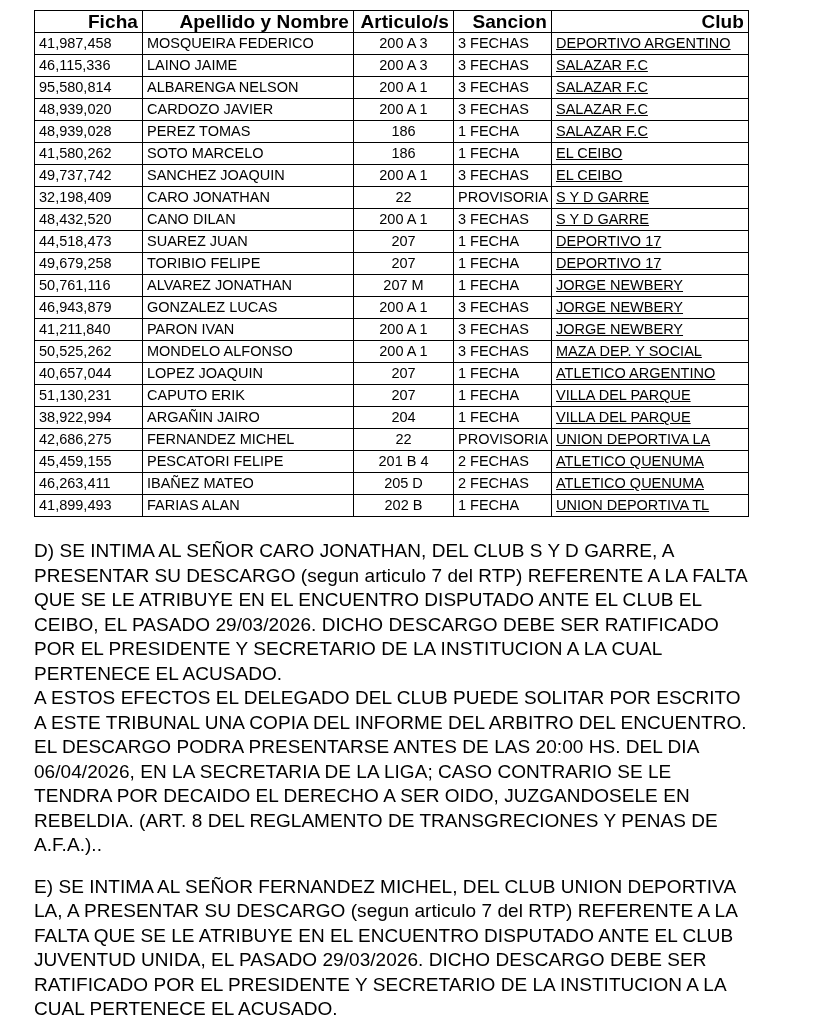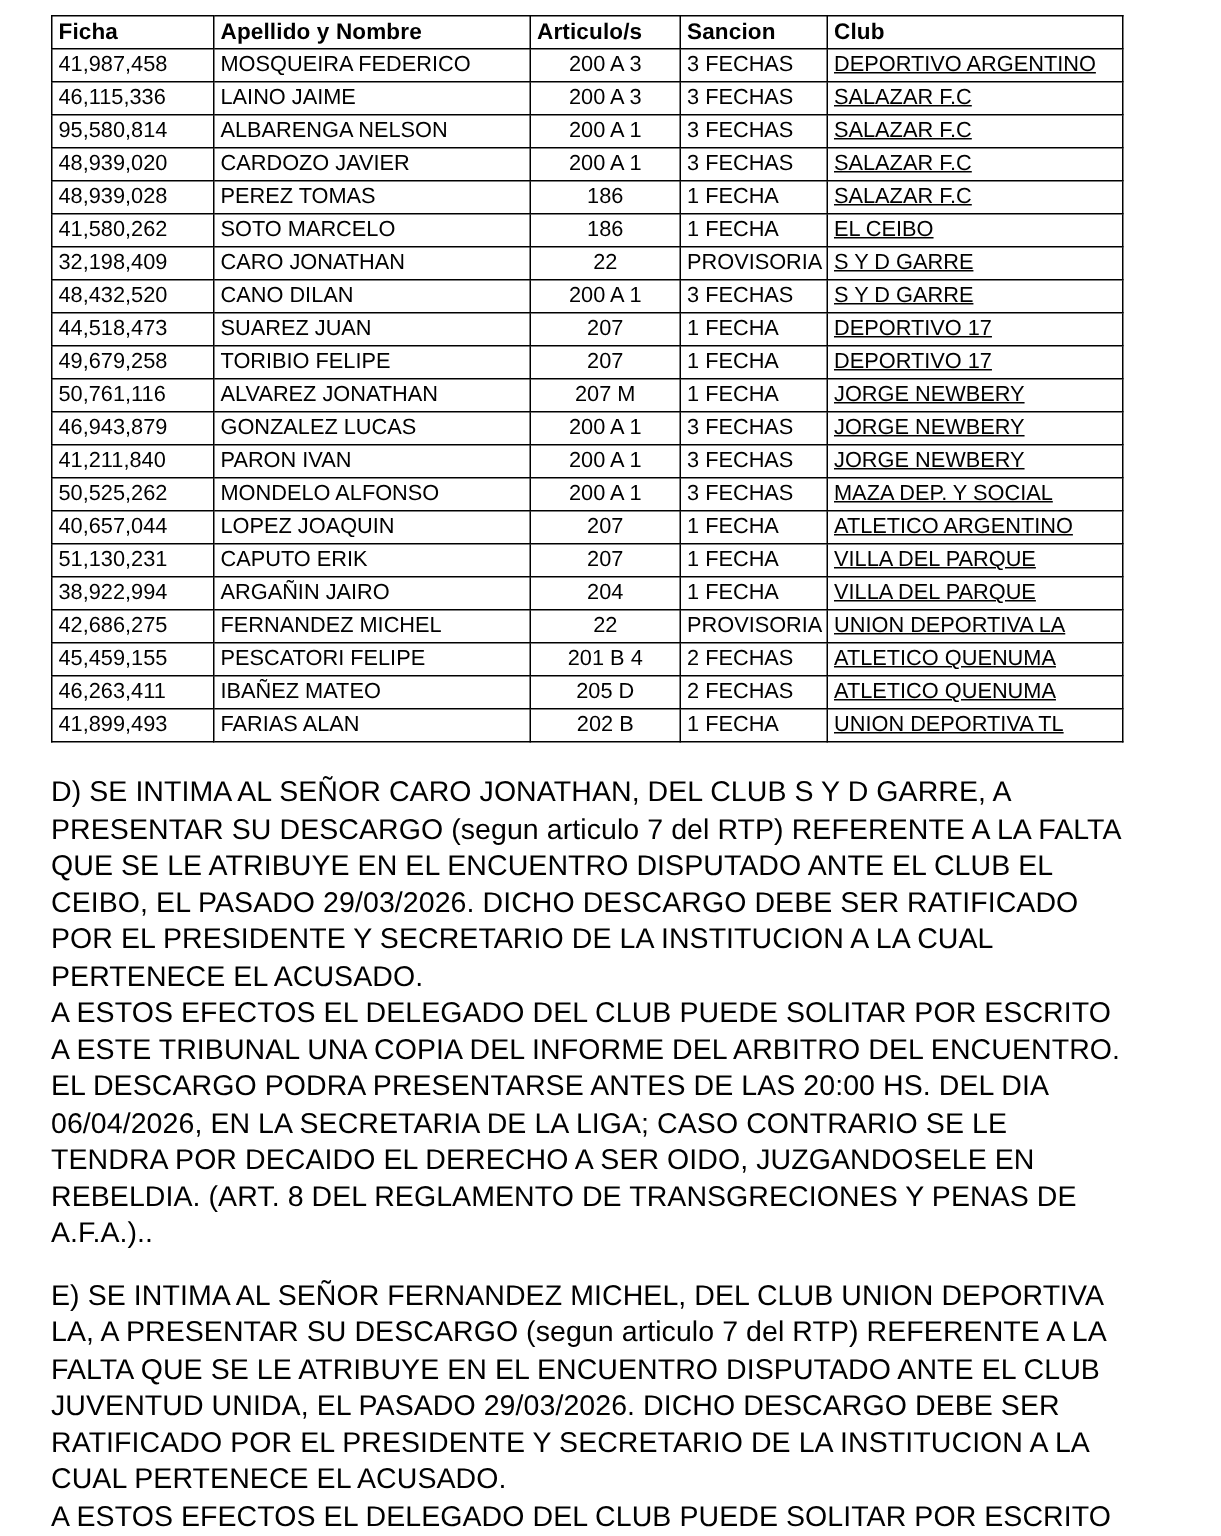--- a/index.html
+++ b/index.html
@@ -31,23 +31,23 @@
   table.sanctions td {
     border: 1px solid #000000;
     font-size: 14.5px;
     line-height: 1;
     height: 21px;
     padding: 0 4px;
     white-space: nowrap;
     overflow: hidden;
   }
   table.sanctions th {
-    text-align: left;
+    text-align: right;
     font-weight: bold;
-    font-size: 15px;
+    font-size: 19px;
     letter-spacing: 0.1px;
   }
   col.c-ficha { width: 108px; }
   col.c-nombre { width: 211px; }
   col.c-art { width: 100px; }
   col.c-sancion { width: 98px; }
   col.c-club { width: 197px; }
 
   td.ficha { text-align: left; }
   td.nombre { text-align: left; padding-left: 5px; }
@@ -127,20 +127,27 @@
           <td class="club">SALAZAR F.C</td>
         </tr>
         <tr>
           <td class="ficha">41,580,262</td>
           <td class="nombre">SOTO MARCELO</td>
           <td class="art">186</td>
           <td class="sancion">1 FECHA</td>
           <td class="club">EL CEIBO</td>
         </tr>
         <tr>
+          <td class="ficha">49,737,742</td>
+          <td class="nombre">SANCHEZ JOAQUIN</td>
+          <td class="art">200 A 1</td>
+          <td class="sancion">3 FECHAS</td>
+          <td class="club">EL CEIBO</td>
+        </tr>
+        <tr>
           <td class="ficha">32,198,409</td>
           <td class="nombre">CARO JONATHAN</td>
           <td class="art">22</td>
           <td class="sancion">PROVISORIA</td>
           <td class="club">S Y D GARRE</td>
         </tr>
         <tr>
           <td class="ficha">48,432,520</td>
           <td class="nombre">CANO DILAN</td>
           <td class="art">200 A 1</td>

